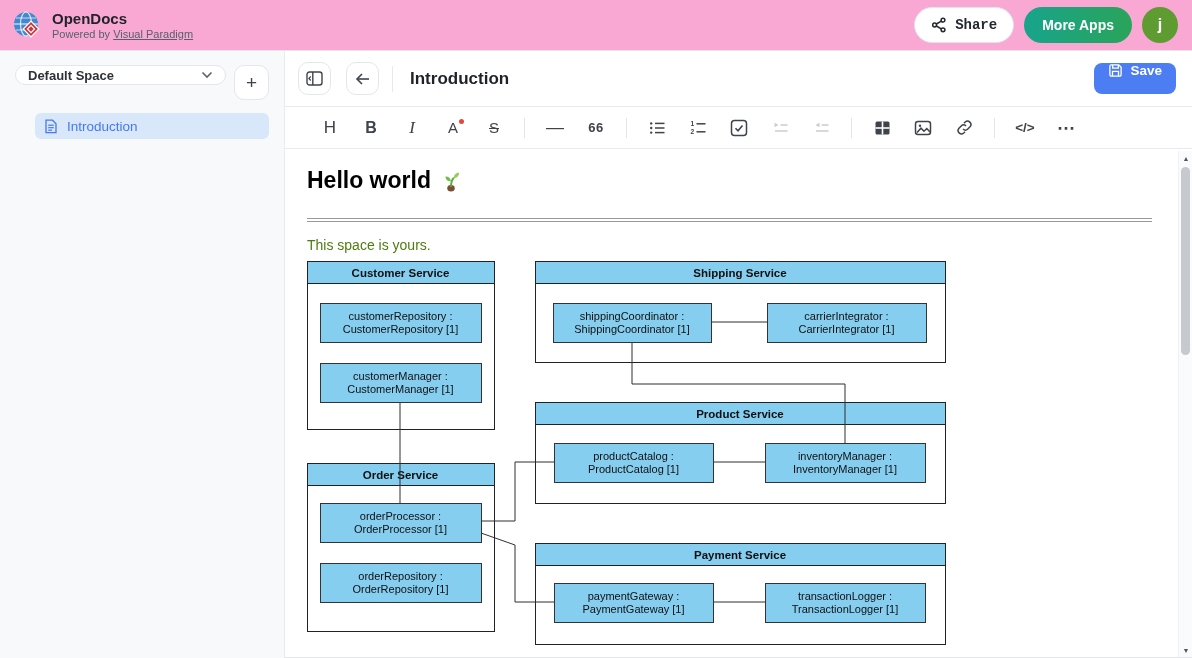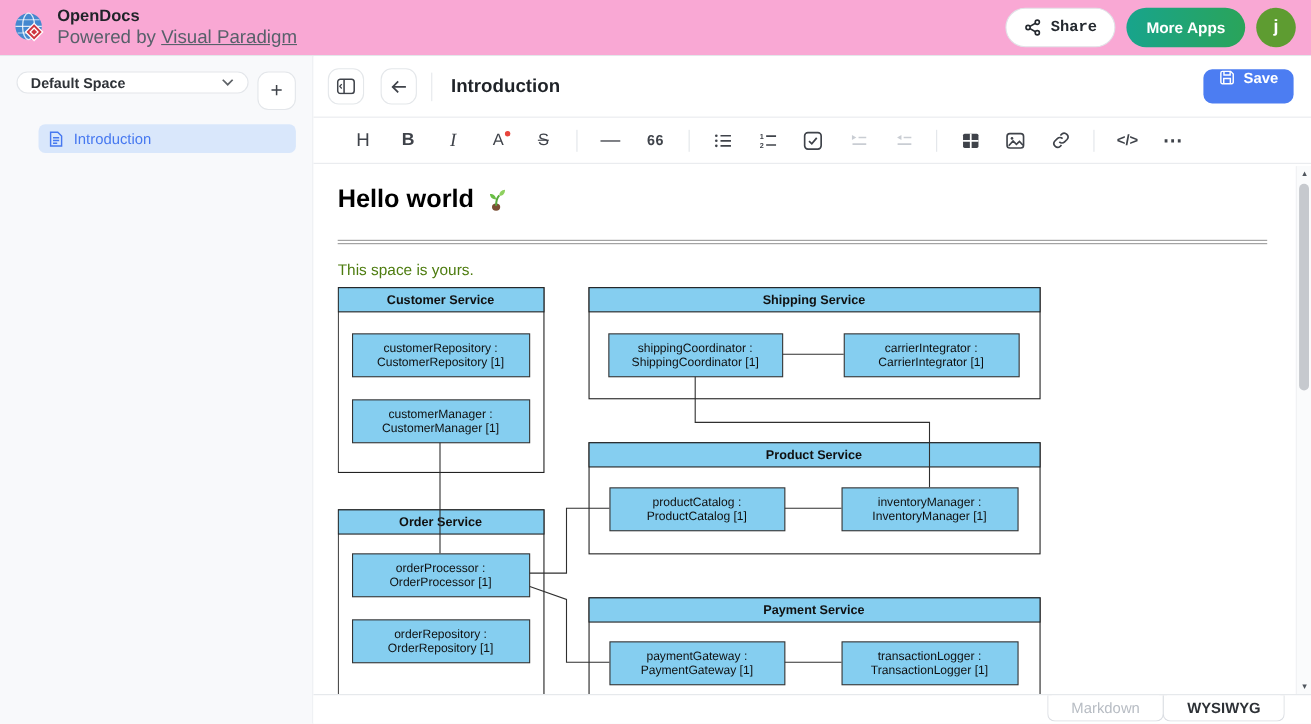--- a/index.html
+++ b/index.html
@@ -6,21 +6,21 @@
   html,body { background:#eef0f2; }
   .window {
     width:1192px; height:658px; background:#fff; position:relative; overflow:hidden;
     font-family:"Liberation Sans", sans-serif; color:#24292f;
   }
   
   .app-header { height:51px; border-bottom:1px solid #e4e7ea; display:flex; align-items:center;
     justify-content:space-between; padding:0 14px 0 12px; background:#f9a8d4; }
   .brand { display:flex; align-items:center; gap:9px; }
   .brand-name { font-size:15px; font-weight:700; color:#1f2328; line-height:1.15; }
-  .powered { font-size:17px; color:#57606a; }
+  .powered { font-size:11px; color:#57606a; }
   .powered a { color:#57606a; text-decoration:underline; }
   .header-actions { display:flex; align-items:center; gap:10px; }
   .btn-share { height:36px; border-radius:18px; border:1px solid #e1e4e8; background:#fff;
     display:flex; align-items:center; gap:8px; padding:0 16px; font-size:14px; font-weight:600;
     color:#24292f; cursor:pointer; font-family:Liberation Mono, monospace; }
   .btn-moreapps { height:36px; border-radius:18px; border:none; cursor:pointer; font-family:inherit;
     background:linear-gradient(90deg,#18a48c,#2aa45a); color:#fff; font-size:14px; font-weight:700; padding:0 18px; }
   .avatar { width:36px; height:36px; border-radius:50%; background:#5e9c31; color:#fff; font-size:16px;
     font-weight:700; display:flex; align-items:center; justify-content:center; cursor:pointer; }
   
@@ -330,20 +330,16 @@
             <text x="538" y="352" text-anchor="middle" font-size="11" fill="#101010">TransactionLogger [1]</text>
           </svg>
 
         <div class="scrollbar">
           <div class="sb-arrow up">▲</div>
           <div class="sb-thumb"></div>
           <div class="sb-arrow down">▼</div>
         </div>
       </div>
 
-      <div class="bottom-strip">
-        <div class="mode-tab">Markdown</div>
-        <div class="mode-tab active">WYSIWYG</div>
-      </div>
 
     </main>
   </div>
 </div>
 
 </body></html>

